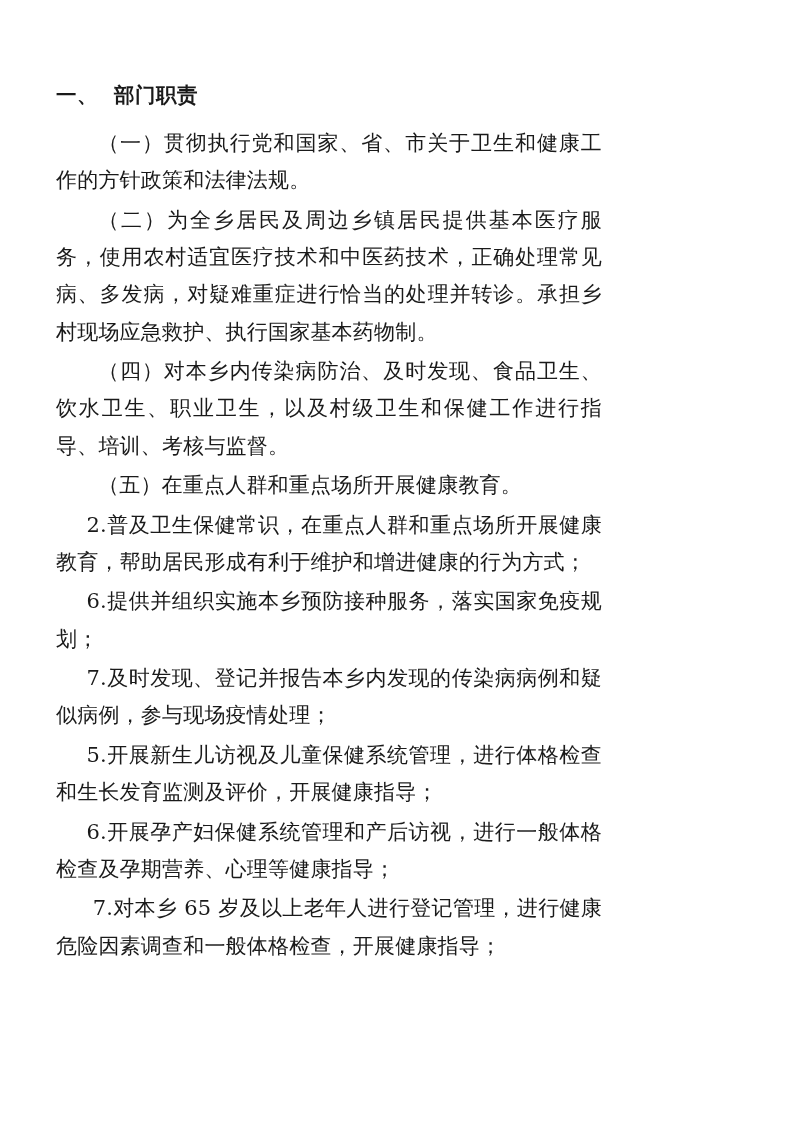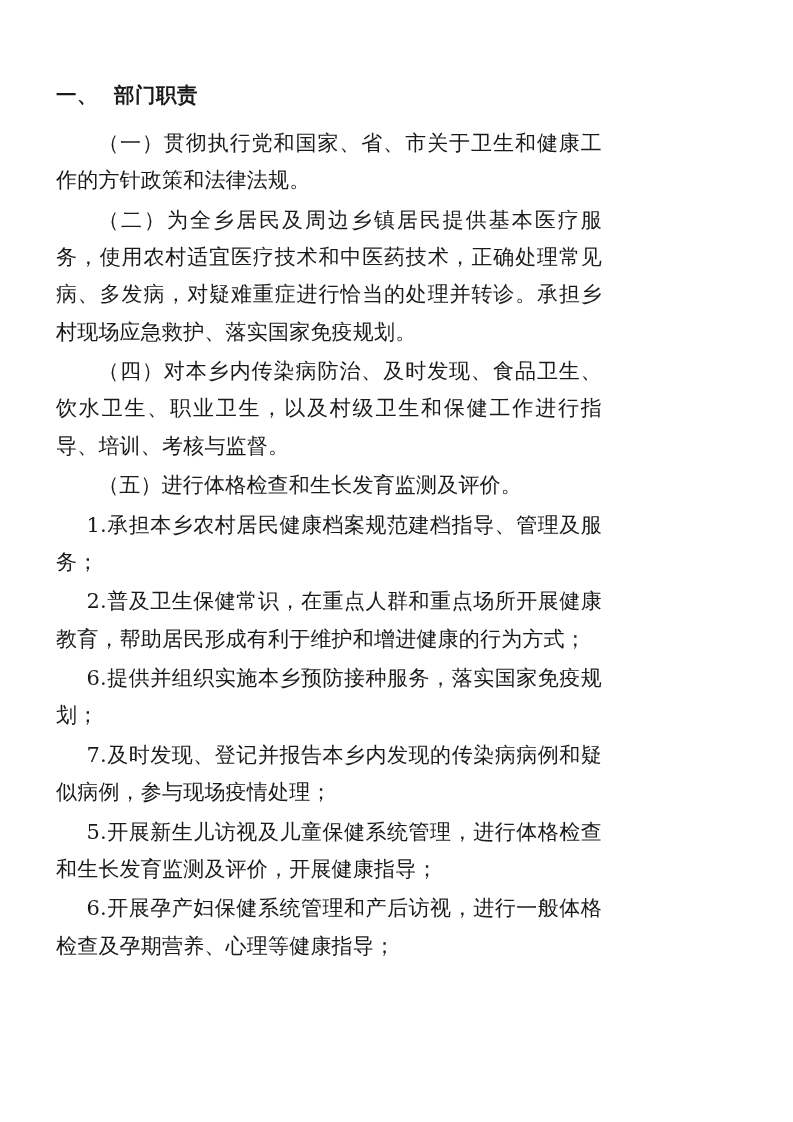--- a/index.html
+++ b/index.html
@@ -58,24 +58,24 @@
 <body>
 
 <div class="page">
   <div class="doc-body">
 
     <h1 class="section-heading">
       <span class="num">一、</span><span>部门职责</span>
     </h1>
 
     <p class="para indent2">（一）贯彻执行党和国家、省、市关于卫生和健康工作的方针政策和法律法规。</p>
-    <p class="para indent2">（二）为全乡居民及周边乡镇居民提供基本医疗服务，使用农村适宜医疗技术和中医药技术，正确处理常见病、多发病，对疑难重症进行恰当的处理并转诊。承担乡村现场应急救护、落实国家免疫规划。</p>
+    <p class="para indent2">（二）为全乡居民及周边乡镇居民提供基本医疗服务，使用农村适宜医疗技术和中医药技术，正确处理常见病、多发病，对疑难重症进行恰当的处理并转诊。承担乡村现场应急救护、执行国家基本药物制。</p>
     <p class="para indent2">（四）对本乡内传染病防治、及时发现、食品卫生、饮水卫生、职业卫生，以及村级卫生和保健工作进行指导、培训、考核与监督。</p>
-    <p class="para indent2">（五）进行体格检查和生长发育监测及评价。</p>
-    <p class="para indent1">1.承担本乡农村居民健康档案规范建档指导、管理及服务；</p>
+    <p class="para indent2">（五）在重点人群和重点场所开展健康教育。</p>
     <p class="para indent1">2.普及卫生保健常识，在重点人群和重点场所开展健康教育，帮助居民形成有利于维护和增进健康的行为方式；</p>
     <p class="para indent1">6.提供并组织实施本乡预防接种服务，落实国家免疫规划；</p>
     <p class="para indent1">7.及时发现、登记并报告本乡内发现的传染病病例和疑似病例，参与现场疫情处理；</p>
     <p class="para indent1">5.开展新生儿访视及儿童保健系统管理，进行体格检查和生长发育监测及评价，开展健康指导；</p>
     <p class="para indent1">6.开展孕产妇保健系统管理和产后访视，进行一般体格检查及孕期营养、心理等健康指导；</p>
+    <p class="para indent-num">7.对本乡 65 岁及以上老年人进行登记管理，进行健康危险因素调查和一般体格检查，开展健康指导；</p>
 
   </div>
 </div>
 
 </body></html>

